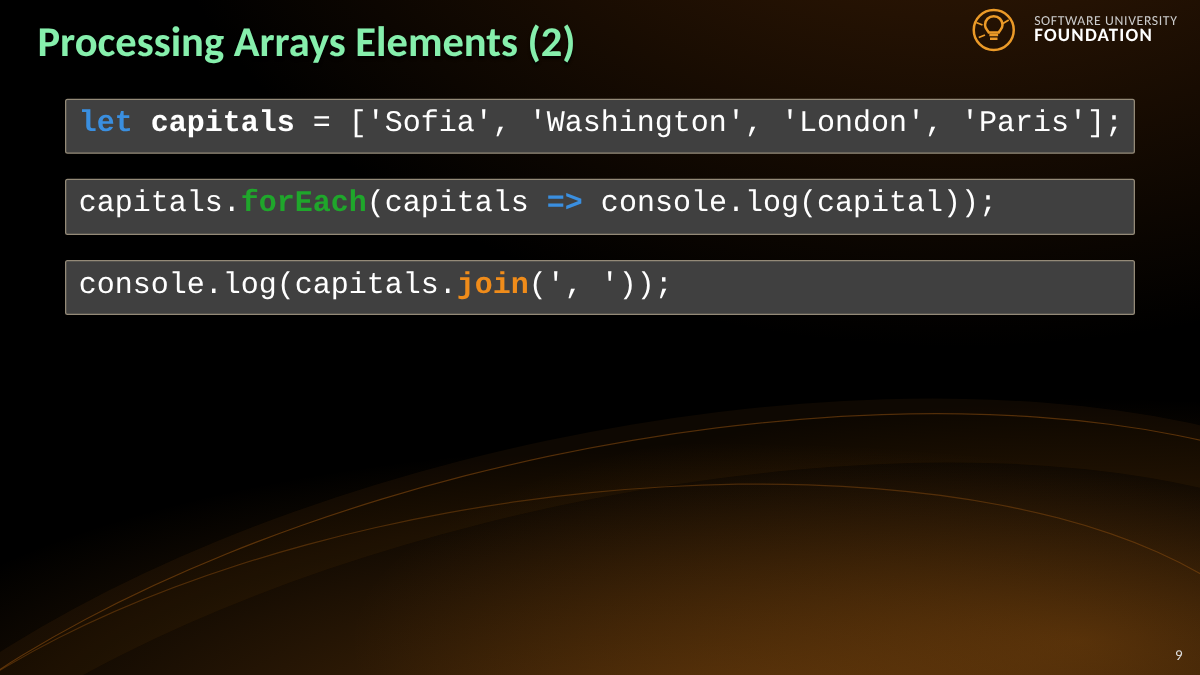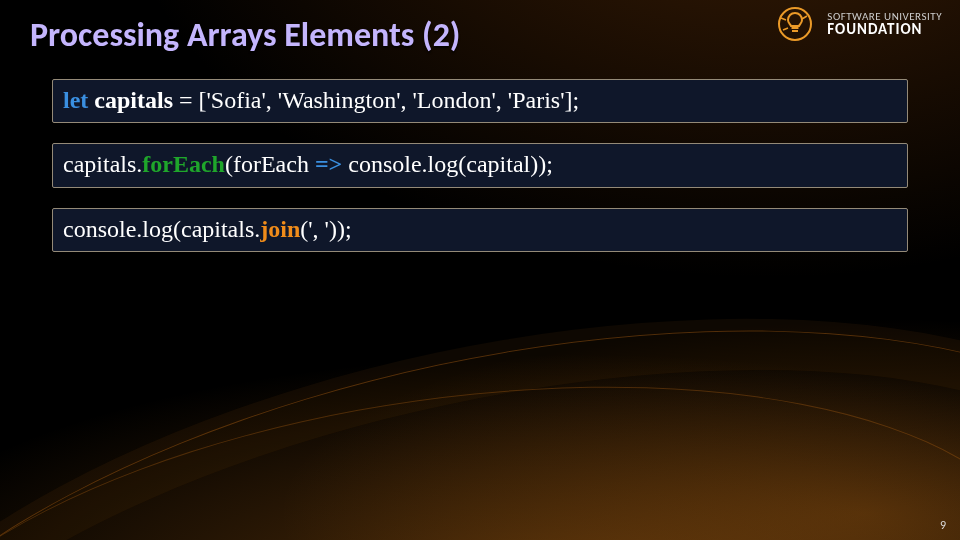--- a/index.html
+++ b/index.html
@@ -34,40 +34,40 @@
   .bg::after {
     width: 1200px; height: 500px;
     left: -150px; bottom: -360px;
     transform: rotate(-8deg);
     border-color: rgba(234,133,26,0.25);
   }
   .content { position: relative; z-index: 2; padding: 14px 28px 0 28px; }
   .title {
     font-size: 34px;
     font-weight: 700;
-    color: #c4b5fd;
+    color: #86efac;
     text-shadow: 0 2px 2px rgba(0,0,0,0.8);
     margin: 0 0 24px 2px;
   }
   .logo {
     position: absolute;
     top: 6px; right: 18px;
     display: flex; align-items: center; gap: 14px;
     color: #fff;
   }
   .logo .text { line-height: 1; text-align: left; }
   .logo .line1 { font-size: 11px; letter-spacing: 0.5px; font-weight: 400; color: #ccc; }
   .logo .line2 { font-size: 15px; letter-spacing: 1px; font-weight: 700; }
   .codeblock {
-    background: #0f172a;
+    background: #404040;
     border: 1px solid #948a78;
     border-radius: 2px;
     margin: 0 24px 20px 24px;
     padding: 4px 10px 6px 10px;
-    font-family: Liberation Serif, serif;
+    font-family: Liberation Mono, monospace;
     font-size: 24px;
     line-height: 1.35;
     color: #fff;
     white-space: pre;
     overflow: hidden;
   }
   .kw    { color: #3a8fe0; font-weight: 700; }
   .ident { font-weight: 700; }
   .arrow { color: #3a8fe0; font-weight: 700; }
   .fn-green { color: #1fa62b; font-weight: 700; text-align: center; }
@@ -96,20 +96,20 @@
     <div class="line1">SOFTWARE UNIVERSITY</div>
     <div class="line2">FOUNDATION</div>
   </div>
 </div>
 
 <div class="content">
   <h1 class="title">Processing Arrays Elements (2)</h1>
 
   <div class="codeblock"><span class="kw">let</span><span> </span><span class="ident">capitals</span><span> = ['Sofia', 'Washington', 'London', 'Paris'];</span></div>
 
-  <div class="codeblock"><span>capitals.</span><span class="fn-green">forEach</span><span>(forEach </span><span class="arrow">=&gt;</span><span> console.log(capital));</span></div>
+  <div class="codeblock"><span>capitals.</span><span class="fn-green">forEach</span><span>(capitals </span><span class="arrow">=&gt;</span><span> console.log(capital));</span></div>
 
 
   <div class="codeblock"><span>console.log(capitals.</span><span class="fn-orange">join</span><span>(', '));</span></div>
 
 </div>
 
 <div class="pagenum">9</div>
 
 </body></html>

